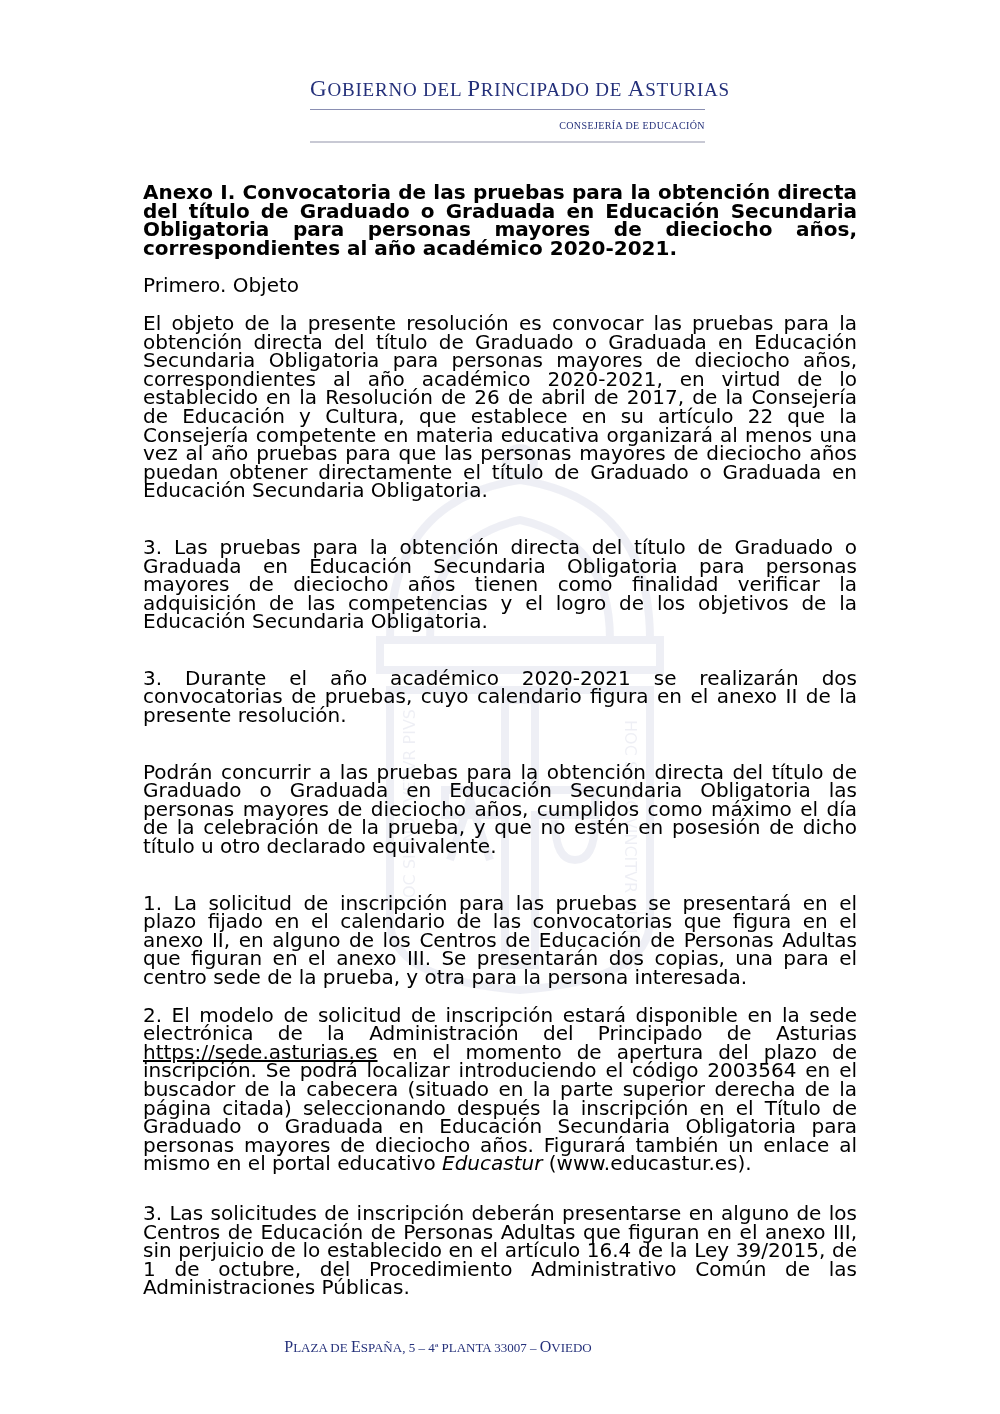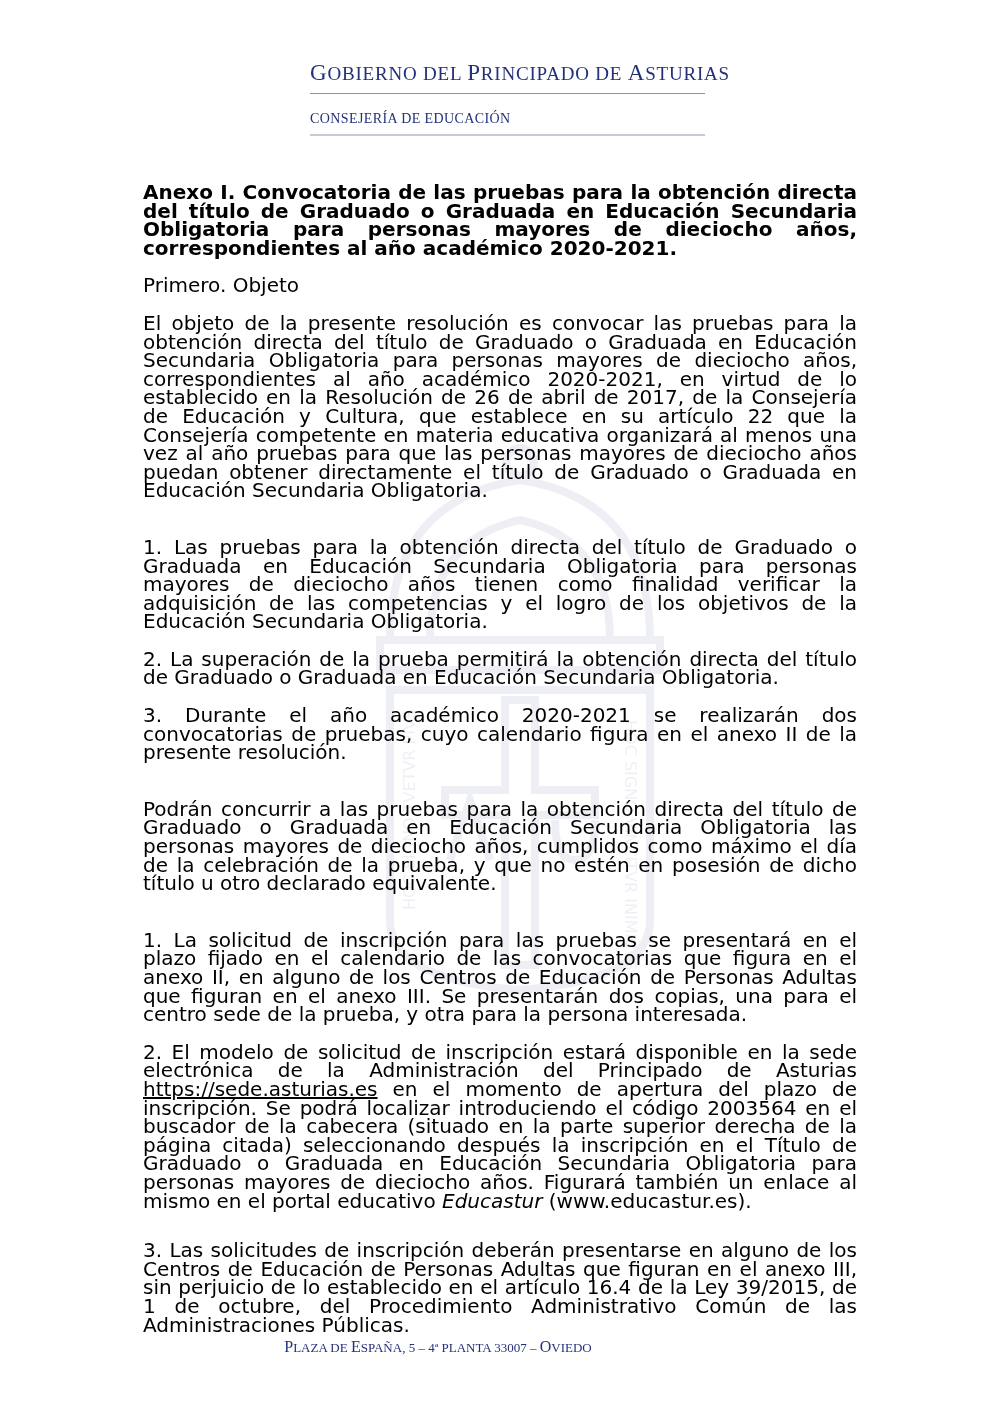--- a/index.html
+++ b/index.html
@@ -1,21 +1,21 @@
 <!DOCTYPE html>
 <html><head>
 <meta charset="utf-8">
 <style>
   html, body { margin:0; padding:0; background:#ffffff; }
   body { width:1000px; height:1414px; position:relative; overflow:hidden; font-family:"DejaVu Sans", sans-serif; color:#000; }
-  .header { position:absolute; left:310px; top:60px; width:395px; text-align:left; }
+  .header { position:absolute; left:310px; top:76px; width:395px; text-align:right; }
   .org { font-family:"Liberation Serif", serif; color:#24307a; font-size:19px; letter-spacing:0.8px; font-variant:small-caps; line-height:26px; white-space:nowrap; }
   .org .big { font-size:23px; }
   .hr1 { height:1px; background:#8a8fb2; margin-top:6px; }
-  .dept { font-family:"Liberation Serif", serif; color:#24307a; font-size:14px; letter-spacing:0.4px; margin-top:17px; line-height:16px; }
+  .dept { font-family:"Liberation Serif", serif; color:#24307a; font-size:10px; letter-spacing:0.4px; margin-top:8px; line-height:16px; }
   .hr2 { height:2px; background:#c8c9d4; margin-top:7px; }
   .content { position:absolute; left:143px; top:183px; width:714px; font-size:20px; line-height:18.6px; text-align:justify; }
   .content p { margin:0; }
   .title { font-weight:bold; }
   .h { font-weight:normal; }
   .link { text-decoration:underline; }
   .footer { position:absolute; top:1338px; left:0; width:876px; text-align:center; font-family:"Liberation Serif", serif; color:#24307a; font-size:13px; }
   .footer .big { font-size:16px; }
   .watermark { position:absolute; left:370px; top:440px; width:300px; height:560px; opacity:0.07; }
 </style>
@@ -47,23 +47,22 @@
 </div>
 
 <div class="content">
   <p class="title">Anexo I. Convocatoria de las pruebas para la obtención directa del título de Graduado o Graduada en Educación Secundaria Obligatoria para personas mayores de dieciocho años, correspondientes al año académico 2020-2021.</p>
   <p style="height:19px"></p>
   <p class="h">Primero. Objeto</p>
   <p style="height:19px"></p>
   <p>El objeto de la presente resolución es convocar las pruebas para la obtención directa del título de Graduado o Graduada en Educación Secundaria Obligatoria para personas mayores de dieciocho años, correspondientes al año académico 2020-2021, en virtud de lo establecido en la Resolución de 26 de abril de 2017, de la Consejería de Educación y Cultura, que establece en su artículo 22 que la Consejería competente en materia educativa organizará al menos una vez al año pruebas para que las personas mayores de dieciocho años puedan obtener directamente el título de Graduado o Graduada en Educación Secundaria Obligatoria.</p>
   <p style="height:19px"></p>
   <p style="height:19px"></p>
-  <p>1. Las pruebas para la obtención directa del título de Graduado o Graduada en Educación Secundaria Obligatoria para personas mayores de dieciocho años tienen como finalidad verificar la adquisición de las competencias y el logro de los objetivos de la Educación Secundaria Obligatoria.</p>
+  <p>3. Las pruebas para la obtención directa del título de Graduado o Graduada en Educación Secundaria Obligatoria para personas mayores de dieciocho años tienen como finalidad verificar la adquisición de las competencias y el logro de los objetivos de la Educación Secundaria Obligatoria.</p>
   <p style="height:19px"></p>
-  <p>2. La superación de la prueba permitirá la obtención directa del título de Graduado o Graduada en Educación Secundaria Obligatoria.</p>
   <p style="height:19px"></p>
   <p>3. Durante el año académico 2020-2021 se realizarán dos convocatorias de pruebas, cuyo calendario figura en el anexo II de la presente resolución.</p>
   <p style="height:19px"></p>
   <p style="height:19px"></p>
   <p>Podrán concurrir a las pruebas para la obtención directa del título de Graduado o Graduada en Educación Secundaria Obligatoria las personas mayores de dieciocho años, cumplidos como máximo el día de la celebración de la prueba, y que no estén en posesión de dicho título u otro declarado equivalente.</p>
   <p style="height:19px"></p>
   <p style="height:19px"></p>
   <p>1. La solicitud de inscripción para las pruebas se presentará en el plazo fijado en el calendario de las convocatorias que figura en el anexo II, en alguno de los Centros de Educación de Personas Adultas que figuran en el anexo III. Se presentarán dos copias, una para el centro sede de la prueba, y otra para la persona interesada.</p>
   <p style="height:19px"></p>
   <p><span>2. El modelo de solicitud de inscripción estará disponible en la sede electrónica de la Administración del Principado de Asturias </span><span class="link">https://sede.asturias.es</span><span> en el momento de apertura del plazo de inscripción. Se podrá localizar introduciendo el código 2003564 en el buscador de la cabecera (situado en la parte superior derecha de la página citada) seleccionando después la inscripción en el Título de Graduado o Graduada en Educación Secundaria Obligatoria para personas mayores de dieciocho años. Figurará también un enlace al mismo en el portal educativo </span><i>Educastur</i><span> (www.educastur.es).</span></p>

